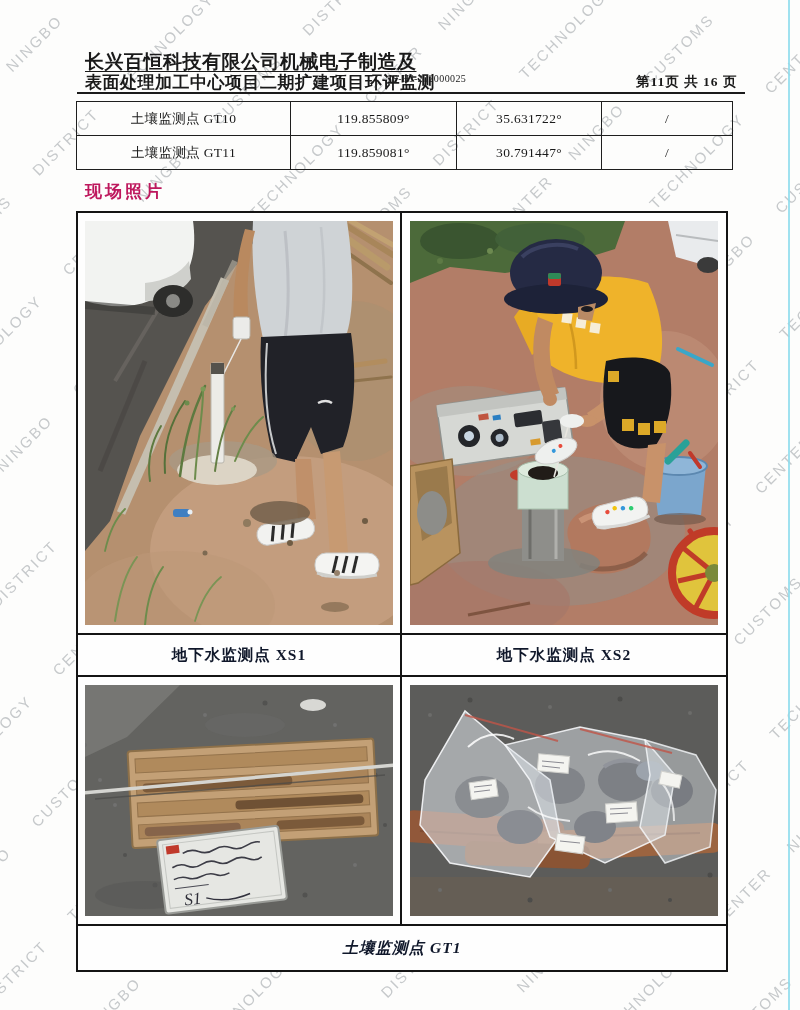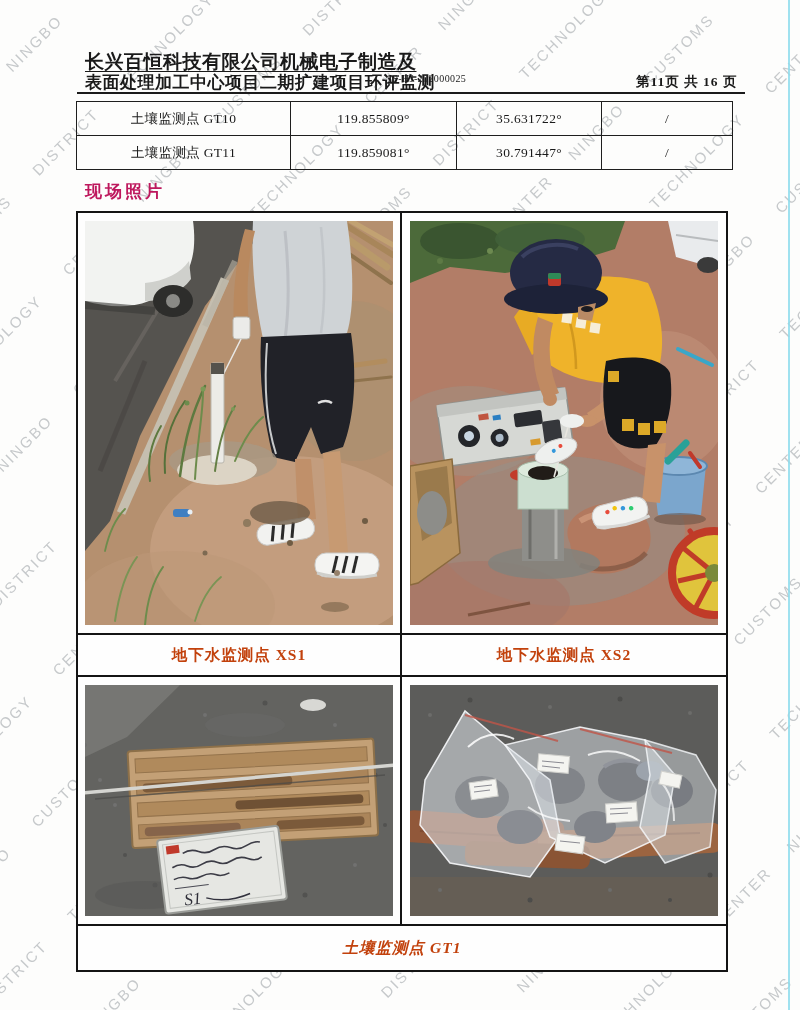--- a/index.html
+++ b/index.html
@@ -40,21 +40,21 @@
   
   .pgrid{
     position:absolute;left:76px;top:211px;width:652px;height:761px;
     border:2px solid #141414;box-sizing:border-box;
     display:grid;grid-template-columns:1fr 1fr;grid-template-rows:422px 42px 249px 1fr;
     background:#fefefe;
   }
   .cell{display:flex;align-items:center;justify-content:center;overflow:hidden;}
   .bR{border-right:2px solid #141414;}
   .bB{border-bottom:2px solid #141414;}
-  .caption{font-weight:bold;font-size:15.5px;letter-spacing:1px;color:#c2410c;}
+  .caption{font-weight:bold;font-size:15.5px;letter-spacing:1px;color:#0f172a;}
   .span2{grid-column:1 / 3;font-style:italic;}
   .photo{display:block;}
 </style>
 </head>
 <body>
 
 <div class="wm">
   <div class="wm-rotor" style="color: rgb(198, 201, 203);">
       <div class="wm-row">NINGBO CUSTOMS DISTRICT TECHNOLOGY CENTER   NINGBO CUSTOMS DISTRICT TECHNOLOGY CENTER   NINGBO CUSTOMS DISTRICT TECHNOLOGY CENTER   NINGBO CUSTOMS DISTRICT TECHNOLOGY CENTER   NINGBO CUSTOMS DISTRICT TECHNOLOGY CENTER   </div>
       <div class="wm-row" style="margin-left: -290px;">NINGBO CUSTOMS DISTRICT TECHNOLOGY CENTER   NINGBO CUSTOMS DISTRICT TECHNOLOGY CENTER   NINGBO CUSTOMS DISTRICT TECHNOLOGY CENTER   NINGBO CUSTOMS DISTRICT TECHNOLOGY CENTER   NINGBO CUSTOMS DISTRICT TECHNOLOGY CENTER   </div>

